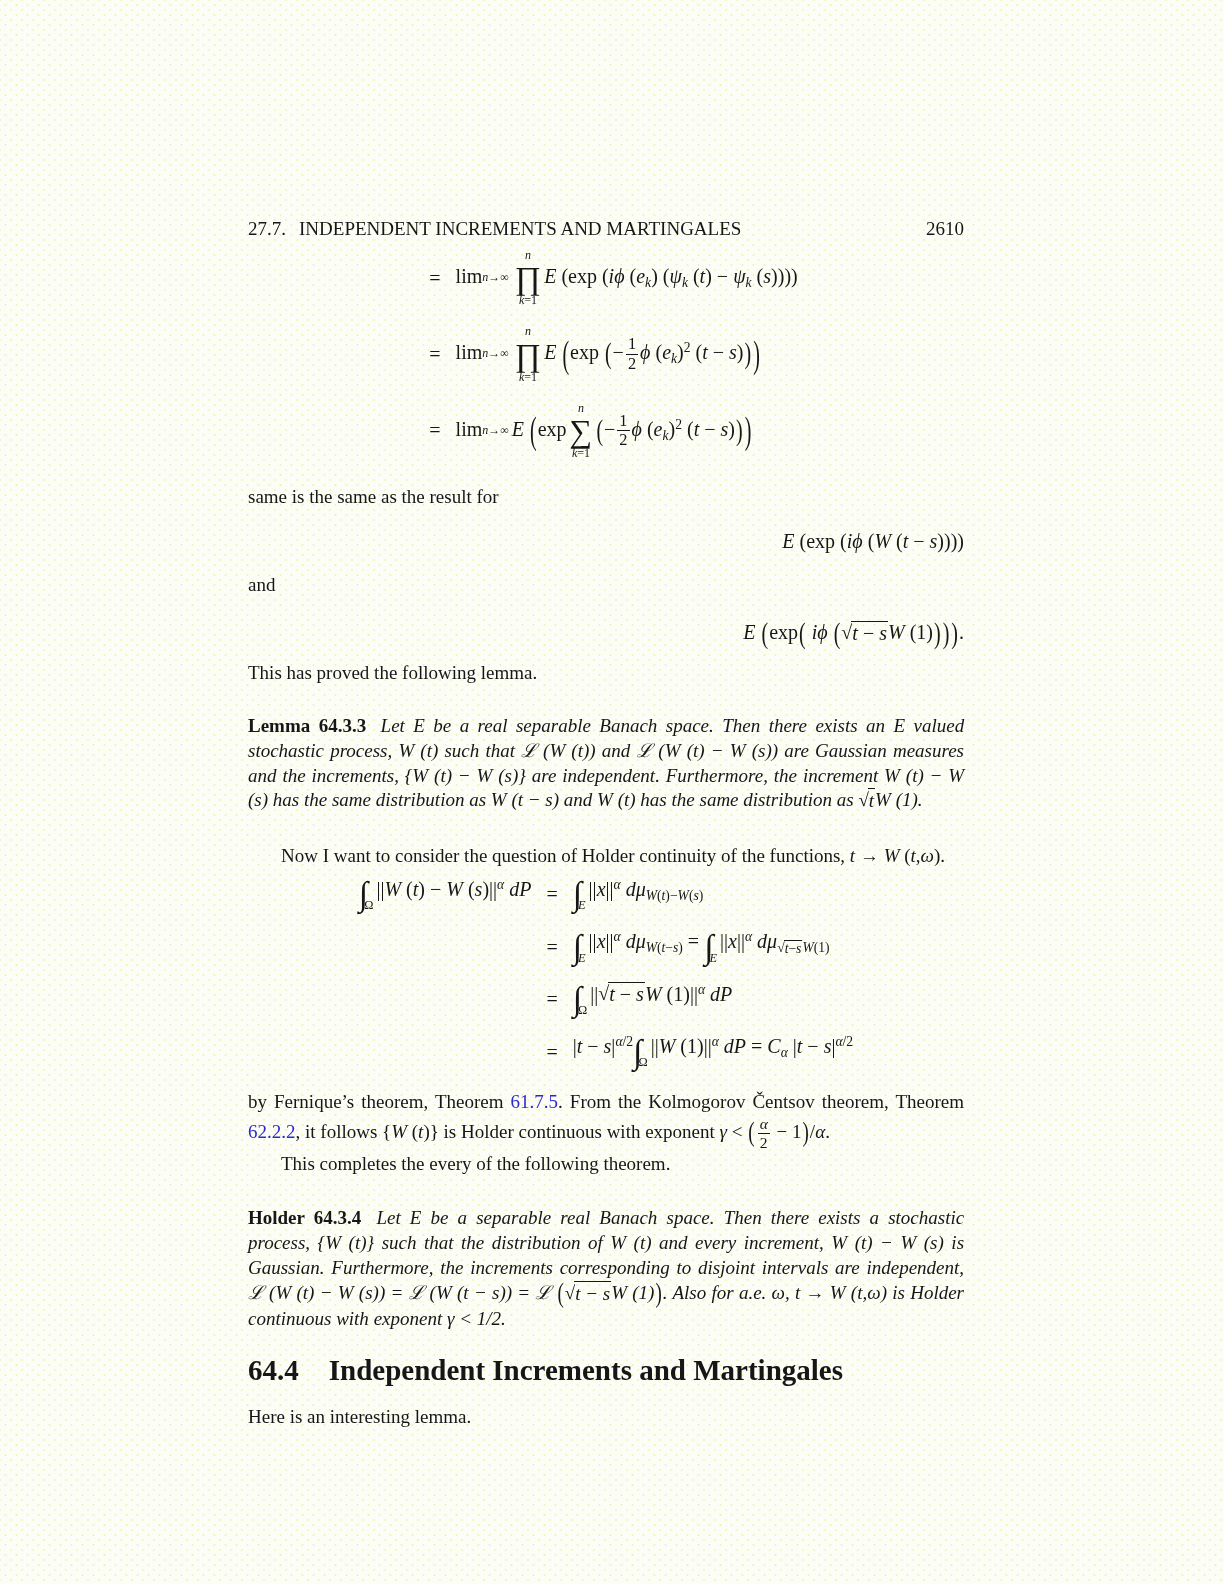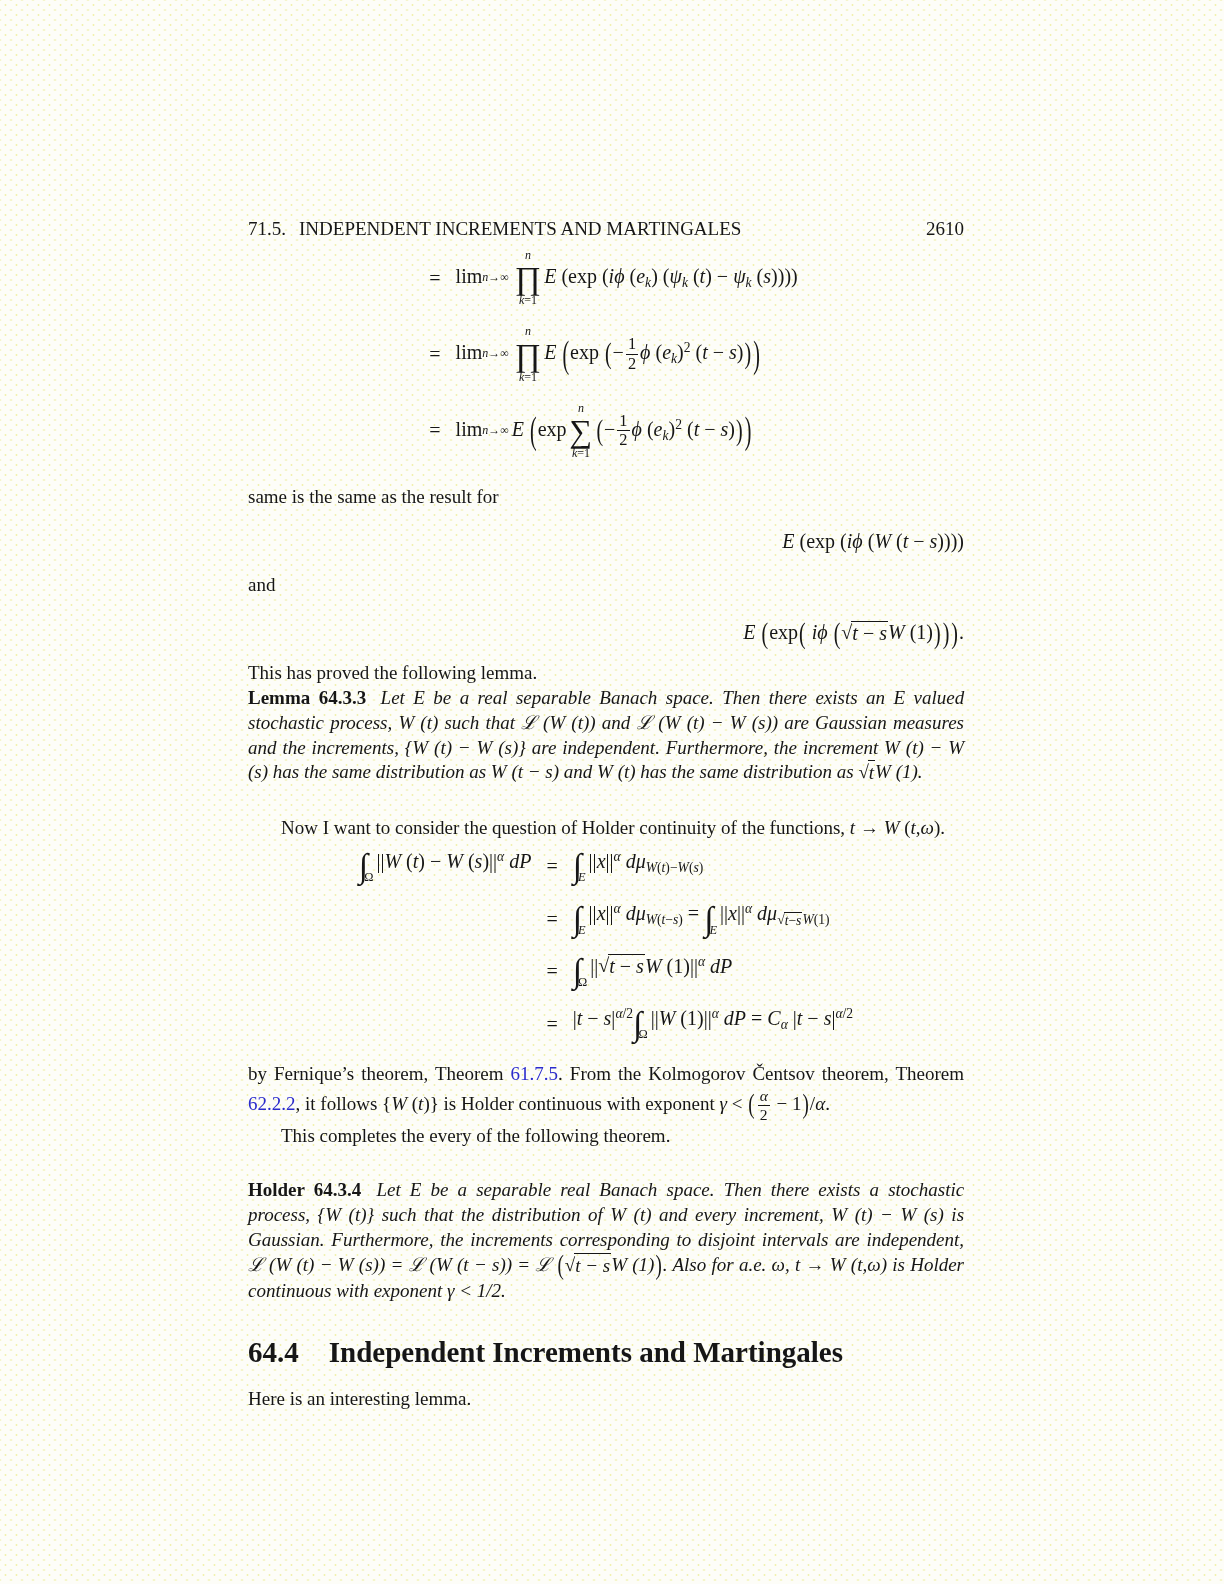--- a/index.html
+++ b/index.html
@@ -15,21 +15,21 @@
     font-family:"Liberation Serif","DejaVu Serif",serif;
   }
   .content{position:absolute;left:248px;top:218px;width:716px;}
   .running-header{display:flex;justify-content:space-between;align-items:baseline;font-size:19px;}
   .rh-title{margin-left:13px;}
   .body-par{font-size:19px;line-height:24.6px;margin:0;text-align:justify;}
   .indent{text-indent:33px;}
   .thm-par{font-size:19px;line-height:24.8px;margin:0;text-align:justify;}
   .thm-head{font-weight:bold;font-style:normal;margin-right:6px;}
   .mt16{margin-top:16px;} .mt20{margin-top:20px;} .mt10{margin-top:24px;}
-  .mt26{margin-top:26px;} .mt28{} .mt30{margin-top:30px;}
+  .mt26{margin-top:26px;} .mt28{margin-top:28px;} .mt30{margin-top:30px;}
   .mt12{margin-top:12px;} .mt18{margin-top:18px;}
   
   .math{font-style:normal;}
   .math.ital{font-style:italic;}
   .mit{font-style:italic;}
   .mup{font-style:normal;}
   .msup{font-size:0.68em;vertical-align:0.5em;}
   .msub{font-size:0.68em;vertical-align:-0.3em;}
   .mfrac{display:inline-flex;flex-direction:column;align-items:center;vertical-align:middle;font-size:0.82em;line-height:1.15;margin:0 2px;}
   .mnum{border-bottom:1.3px solid currentColor;padding:0 2px;}
@@ -64,21 +64,21 @@
   .ref-link{color:#2b2bcc;text-decoration:none;cursor:pointer;}
 </style>
 </head>
 <body>
 
 <div class="sheet">
   <div class="content">
 
     <div class="running-header">
       <span>
-        <span>71.5.</span><span class="rh-title">INDEPENDENT INCREMENTS AND MARTINGALES</span>
+        <span>27.7.</span><span class="rh-title">INDEPENDENT INCREMENTS AND MARTINGALES</span>
       </span>
       <span>2610</span>
     </div>
 
     <div class="align-block ab1 mt26">
       <div class="arow">
         <span class="acell albhs math"></span>
         <span class="acell aeq math">=</span>
         <span class="acell arhs math"><span class="munder">
               <span class="muop"><span class="mup">lim</span></span>
@@ -185,21 +185,21 @@
     <p class="body-par indent">This completes the every of the following theorem.</p>
 
     <p class="thm-par mt30">
       <b class="thm-head">Holder 64.3.4</b>
       <span class="math ital"><span class="mit">Let</span> <span class="mit">E</span> <span class="mit">be</span> <span class="mit">a</span> <span class="mit">separable</span> <span class="mit">real</span> <span class="mit">Banach</span> <span class="mit">space</span>. <span class="mit">Then</span> <span class="mit">there</span> <span class="mit">exists</span> <span class="mit">a</span> <span class="mit">stochastic</span> <span class="mit">process</span>, {<span class="mit">W</span> (<span class="mit">t</span>)} <span class="mit">such</span> <span class="mit">that</span> <span class="mit">the</span> <span class="mit">distribution</span> <span class="mit">of</span> <span class="mit">W</span> (<span class="mit">t</span>) <span class="mit">and</span> <span class="mit">every</span> <span class="mit">increment</span>, <span class="mit">W</span> (<span class="mit">t</span>) − <span class="mit">W</span> (<span class="mit">s</span>) <span class="mit">is</span> <span class="mit">Gaussian</span>. <span class="mit">Furthermore</span>, <span class="mit">the</span> <span class="mit">increments</span> <span class="mit">corresponding</span> <span class="mit">to</span> <span class="mit">disjoint</span> <span class="mit">intervals</span> <span class="mit">are</span> <span class="mit">independent</span>, ℒ (<span class="mit">W</span> (<span class="mit">t</span>) − <span class="mit">W</span> (<span class="mit">s</span>)) = ℒ (<span class="mit">W</span> (<span class="mit">t</span> − <span class="mit">s</span>)) = ℒ <span class="bigp">(</span><span class="msqrt">
             <span class="mrad">√</span>
             <span class="mbar"><span class="mit">t</span> − <span class="mit">s</span></span>
           </span><span class="mit">W</span> (1)<span class="bigp">)</span>. <span class="mit">Also</span> <span class="mit">for</span> <span class="mit">a</span>.<span class="mit">e</span>. <span class="mit">ω</span>, <span class="mit">t</span> → <span class="mit">W</span> (<span class="mit">t</span>,<span class="mit">ω</span>) <span class="mit">is</span> <span class="mit">Holder</span> <span class="mit">continuous</span> <span class="mit">with</span> <span class="mit">exponent</span> <span class="mit">γ</span> &lt; 1/2.</span>
     </p>
 
-    <h2 class="section-heading mt30" style="margin-top:34px;">
+    <h2 class="section-heading mt30" style="margin-top:24px;">
       <span>64.4</span>
       <span>Independent Increments and Martingales</span>
     </h2>
 
     <p class="body-par mt18">Here is an interesting lemma.</p>
 
   </div>
 </div>
 
 </body></html>

